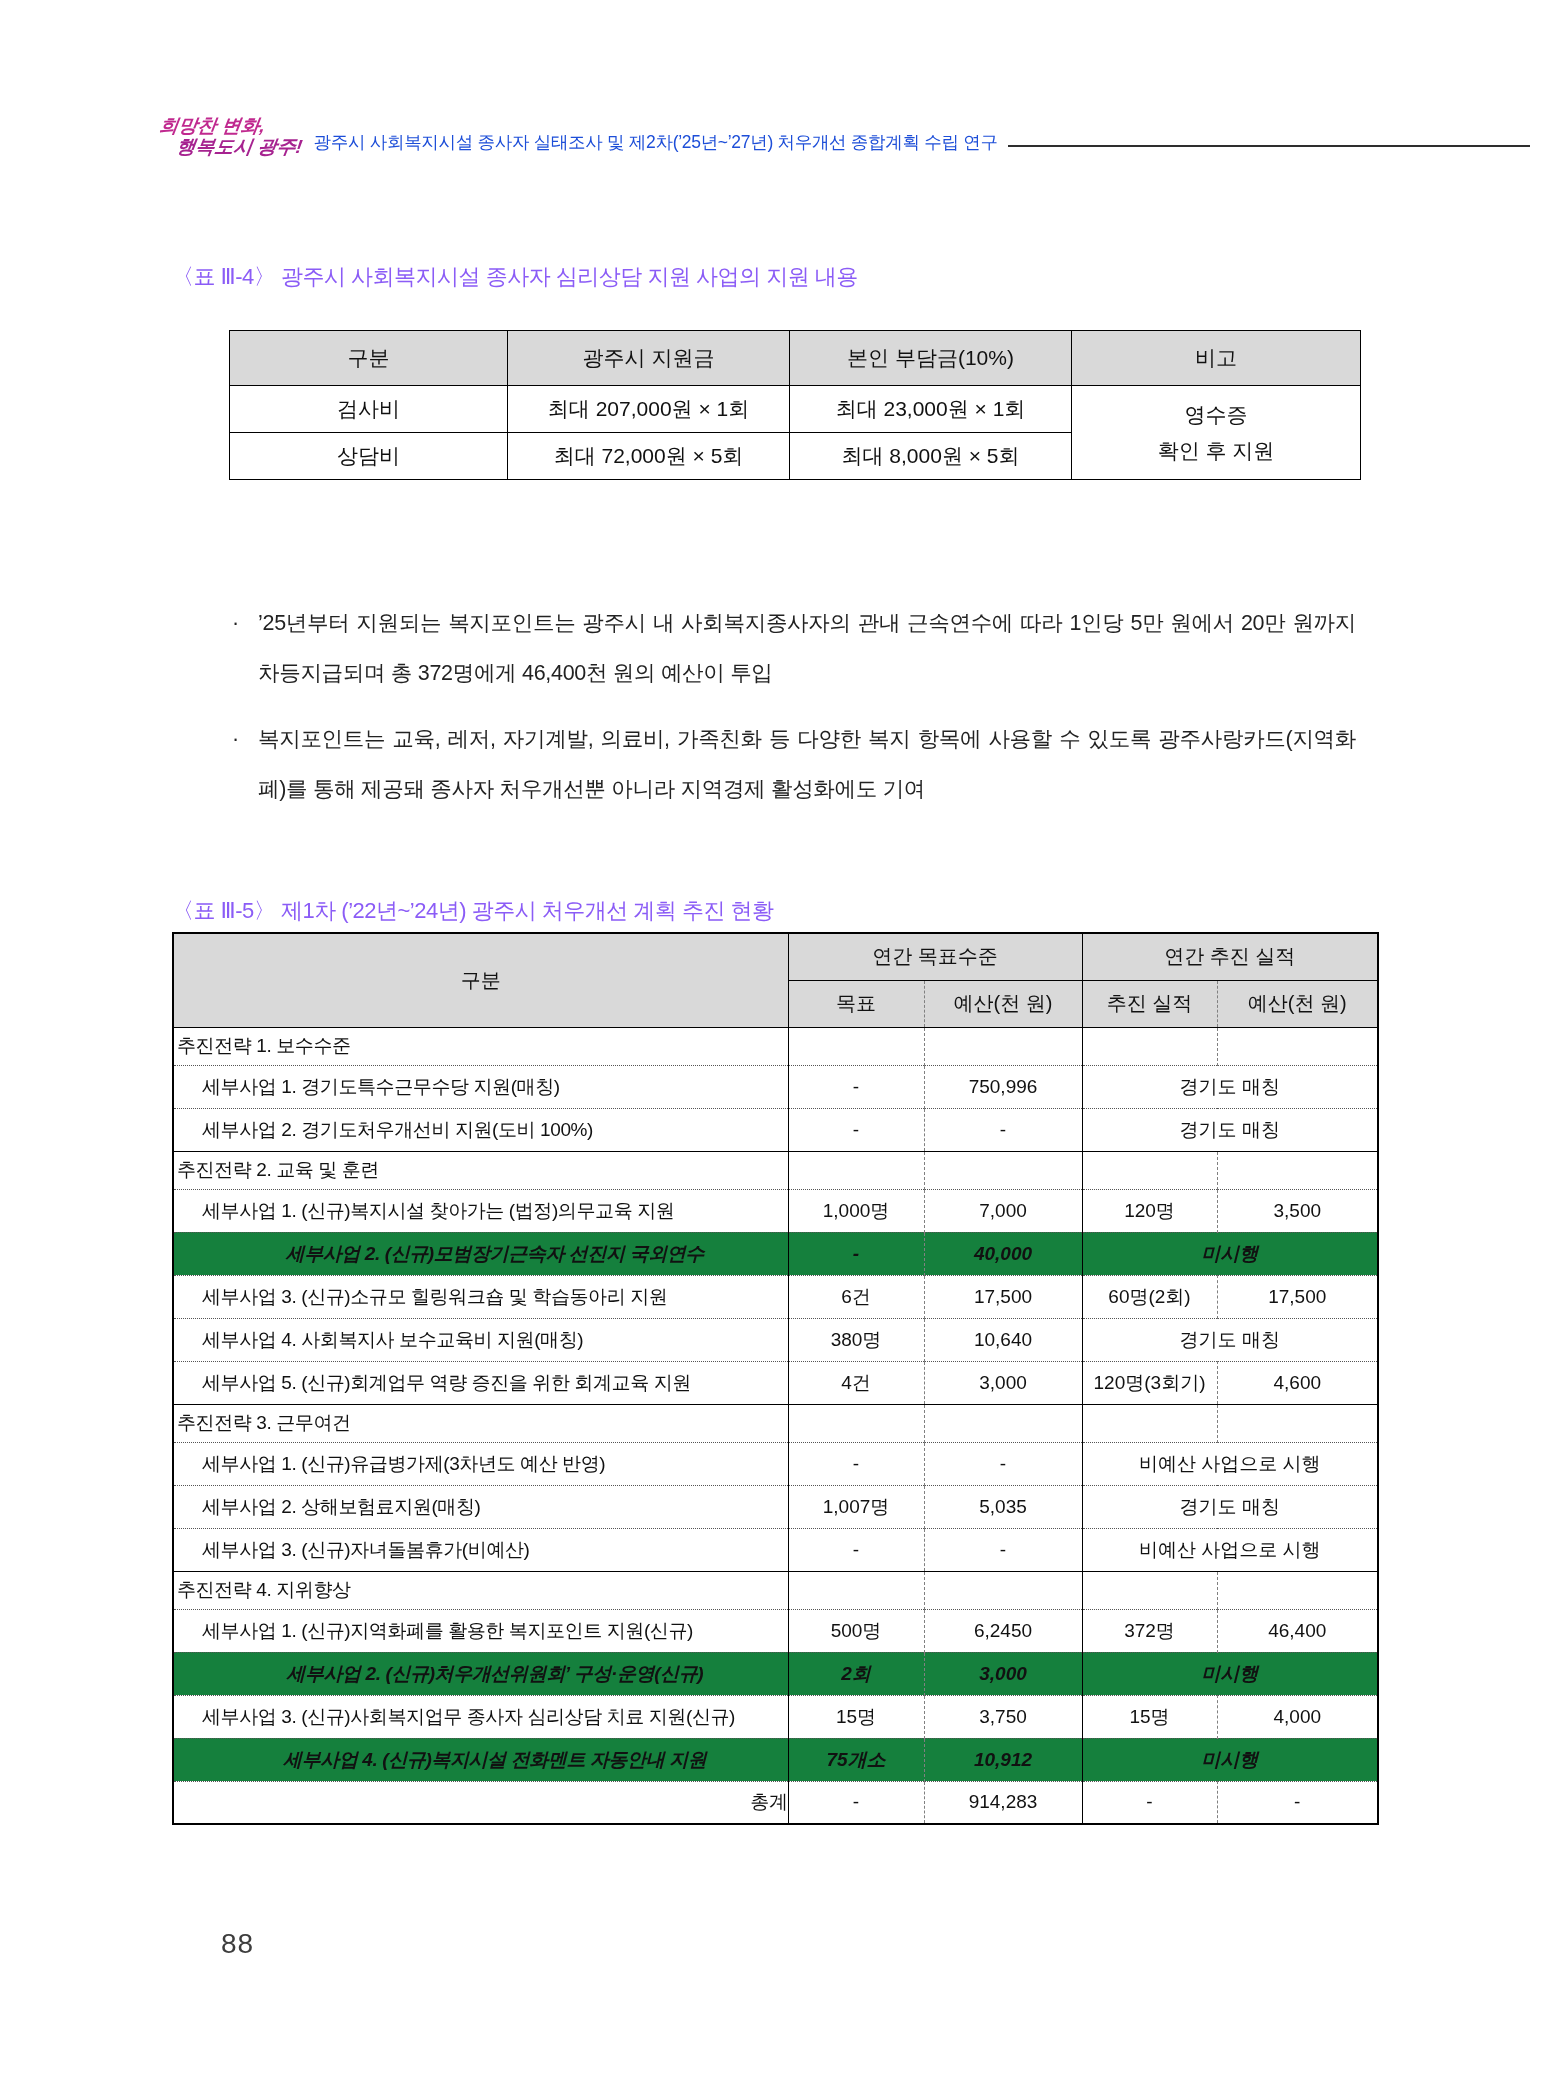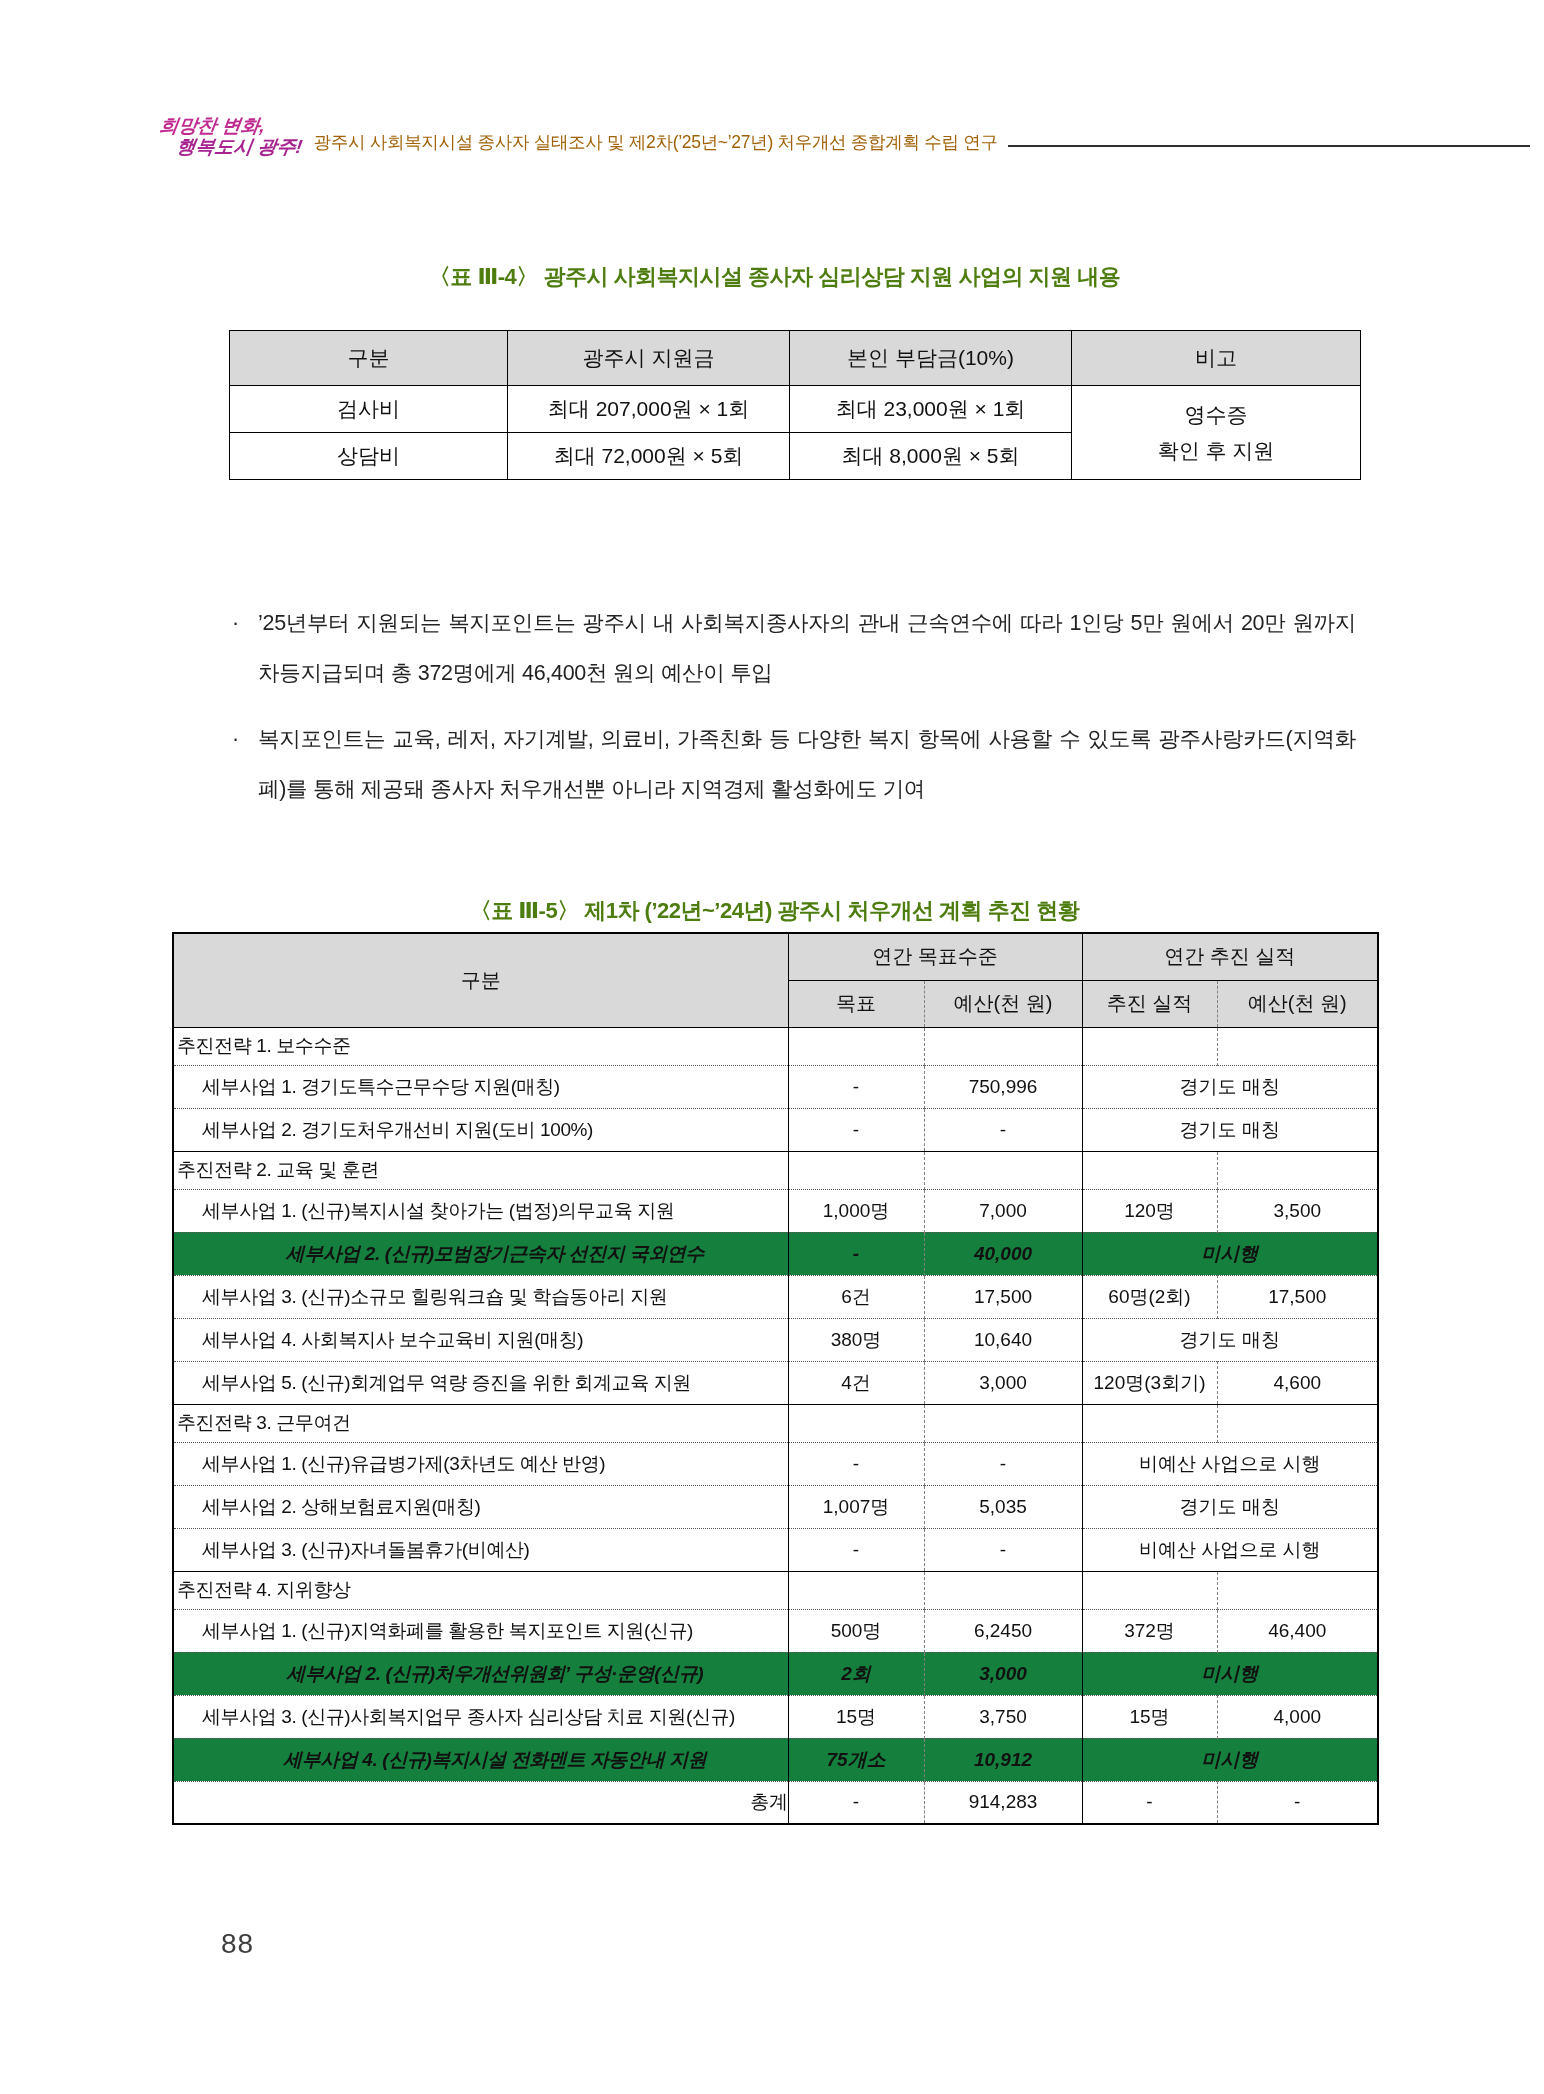--- a/index.html
+++ b/index.html
@@ -18,29 +18,29 @@
     position:absolute; top:116px; left:158px; right:14px;
     display:flex; align-items:flex-end; gap:10px;
   }
   .logo {
     font-size:19px; font-weight:bold; font-style:italic;
     line-height:1.08; color:#c0298f; transform:skewX(-8deg);
     white-space:nowrap;
   }
   .logo .l2 { display:block; padding-left:20px; color:#a62390; }
   .doc-title {
-    font-size:17.5px; color:#a16207; white-space:nowrap;
+    font-size:17.5px; color:#1d4ed8; white-space:nowrap;
     padding-bottom:3px; letter-spacing:-0.3px;
   }
   .header-rule { flex:1; border-bottom:2px solid #2e2e2e; margin-bottom:10px; min-width:30px; }
 
   
   .caption {
     position:absolute; left:172px; width:1205px;
-    text-align:center; font-size:22px; font-weight:bold; color:#4d7c0f;
+    font-size:22px; font-weight:normal; color:#8b5cf6;
     letter-spacing:-0.5px;
   }
   .cap1 { top:262px; }
   .cap2 { top:864px;margin-top:32px; }
 
   
   .t1 {
     position:absolute; top:330px; left:229px; width:1131px;
     border-collapse:collapse; table-layout:fixed;
     font-size:21px; color:#111;

